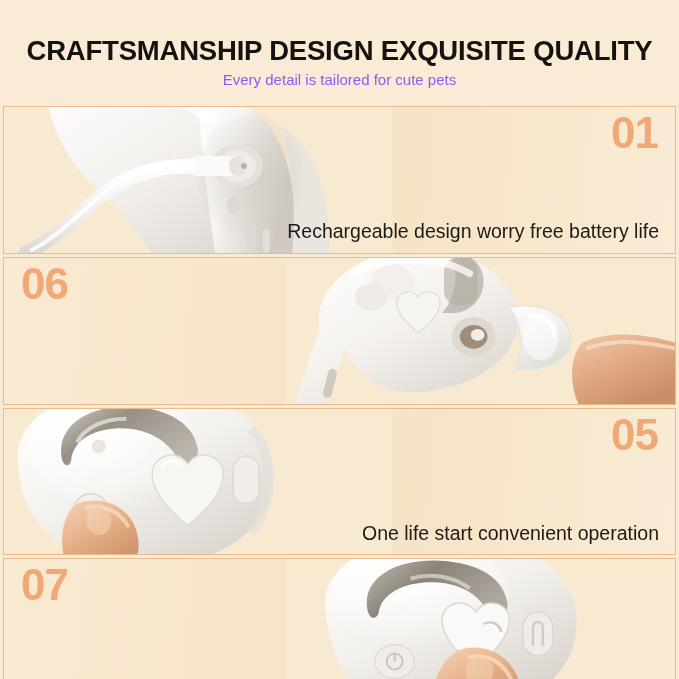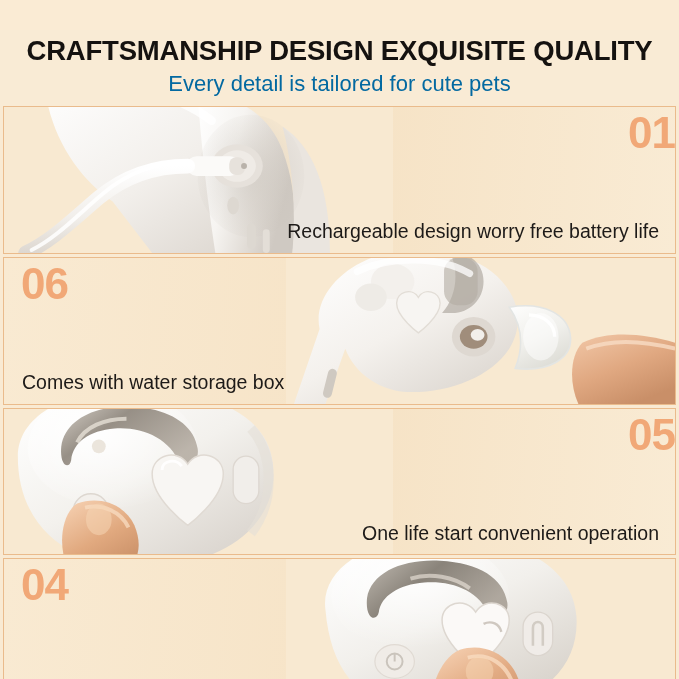--- a/index.html
+++ b/index.html
@@ -23,21 +23,21 @@
     display:flex;flex-direction:column;
     align-items:center;justify-content:flex-start;
     padding-top:4px;box-sizing:border-box;
   }
   .title{
     font-size:27.5px;font-weight:bold;color:#151210;
     letter-spacing:-0.2px;line-height:1.25;
     white-space:nowrap;
   }
   .subtitle{
-    font-size:22px;font-weight:normal;color:#0369a1;
+    font-size:15px;font-weight:normal;color:#8b5cf6;
     line-height:1.3;margin-top:2px;white-space:nowrap;
   }
 
   
   .panels{
     flex:1 1 auto;
     display:flex;flex-direction:column;
     gap:3px;
     padding:0 3px 3px 3px;
     box-sizing:border-box;
@@ -56,21 +56,21 @@
   }
 
   
   .num{
     position:absolute;top:4px;
     font-size:44px;font-weight:bold;
     color:#f1a877;line-height:1;
     letter-spacing:-1px;
     z-index:6;
   }
-  .num.right{right:0;}
+  .num.right{right:17px;}
   .num.left{left:17px;}
 
   
   .caption{
     position:absolute;bottom:9px;
     font-size:19.5px;color:#1d1a18;
     line-height:1.2;white-space:nowrap;
     z-index:6;
   }
   .caption.right{right:16px;}
@@ -207,21 +207,20 @@
           <path d="M300 86 C326 74 360 76 394 86 L394 148 L296 148 C286 126 288 98 300 86 Z" fill="url(#p2skin)"></path>
           <path d="M304 92 C330 82 362 84 394 92" stroke="#f7dcc4" stroke-width="4" fill="none" opacity="0.8"></path>
 
           <rect x="40" y="112" width="9" height="30" rx="4.5" fill="#cfc9c1" transform="rotate(14 44 127)"></rect>
 
           <path d="M72 14 C104 -2 156 -2 186 16" stroke="#ffffff" stroke-width="7" fill="none" opacity="0.75" stroke-linecap="round"></path>
         </svg>
       </div>
 
       <div class="num left">06</div>
-      <div class="caption left">Comes with water storage box</div>
     </div>
 
     <div class="panel">
       <div class="panel-bg"></div>
 
       <div class="photo left">
         <svg viewBox="0 0 394 148" preserveAspectRatio="xMidYMid slice" aria-hidden="true">
           <defs>
             <linearGradient id="p3body" x1="0.1" y1="0" x2="0.9" y2="1">
               <stop offset="0%" stop-color="#ffffff"></stop>
@@ -317,17 +316,17 @@
 
           <path d="M176 92 C202 84 228 98 236 124 C244 150 232 170 208 174 L150 174 C140 146 152 102 176 92 Z" fill="url(#p4skin)"></path>
           <path d="M184 100 C206 94 224 108 230 128" stroke="#f9ddc3" stroke-width="4" fill="none" opacity="0.75"></path>
           <ellipse cx="196" cy="114" rx="14" ry="15" fill="#f7d7b6" opacity="0.5"></ellipse>
           <path d="M206 140 C218 138 228 144 230 154" stroke="#cf9067" stroke-width="2" fill="none" opacity="0.55"></path>
 
           <path d="M150 150 C190 140 250 146 290 162 L290 200 L140 200 Z" fill="url(#p4skin)" opacity="0.95"></path>
         </svg>
       </div>
 
-      <div class="num left">04</div>
+      <div class="num left">07</div>
     </div>
 
   </div>
 </div>
 
 </body></html>

